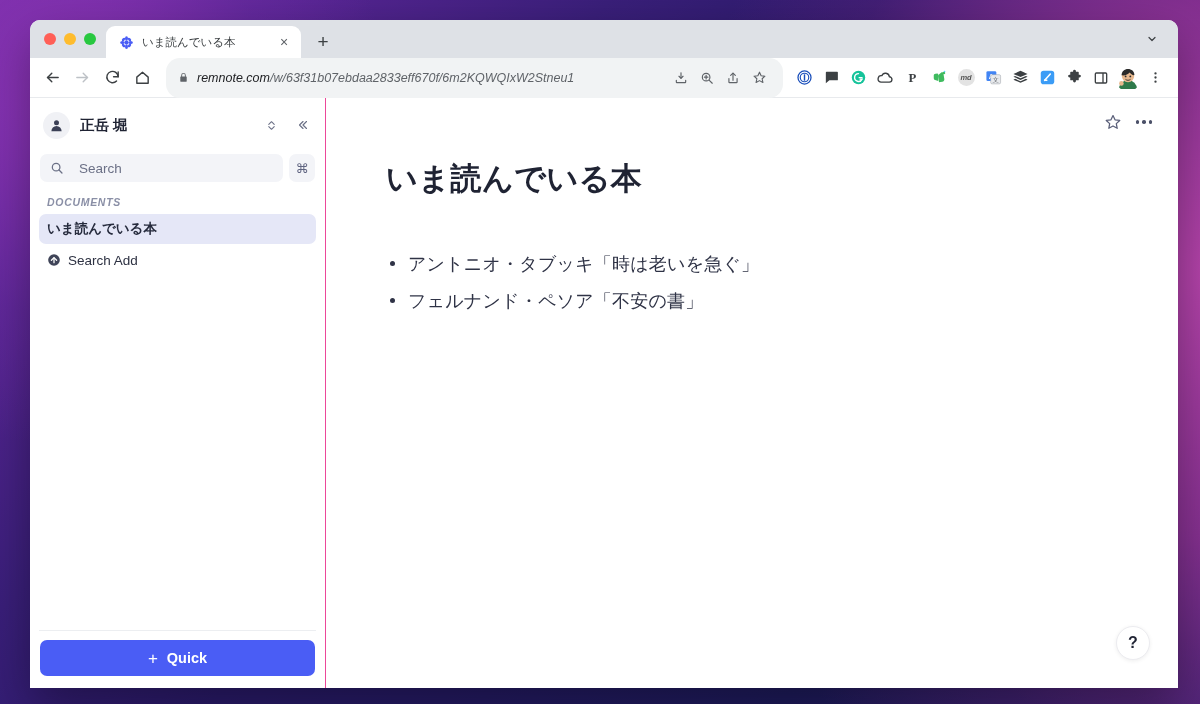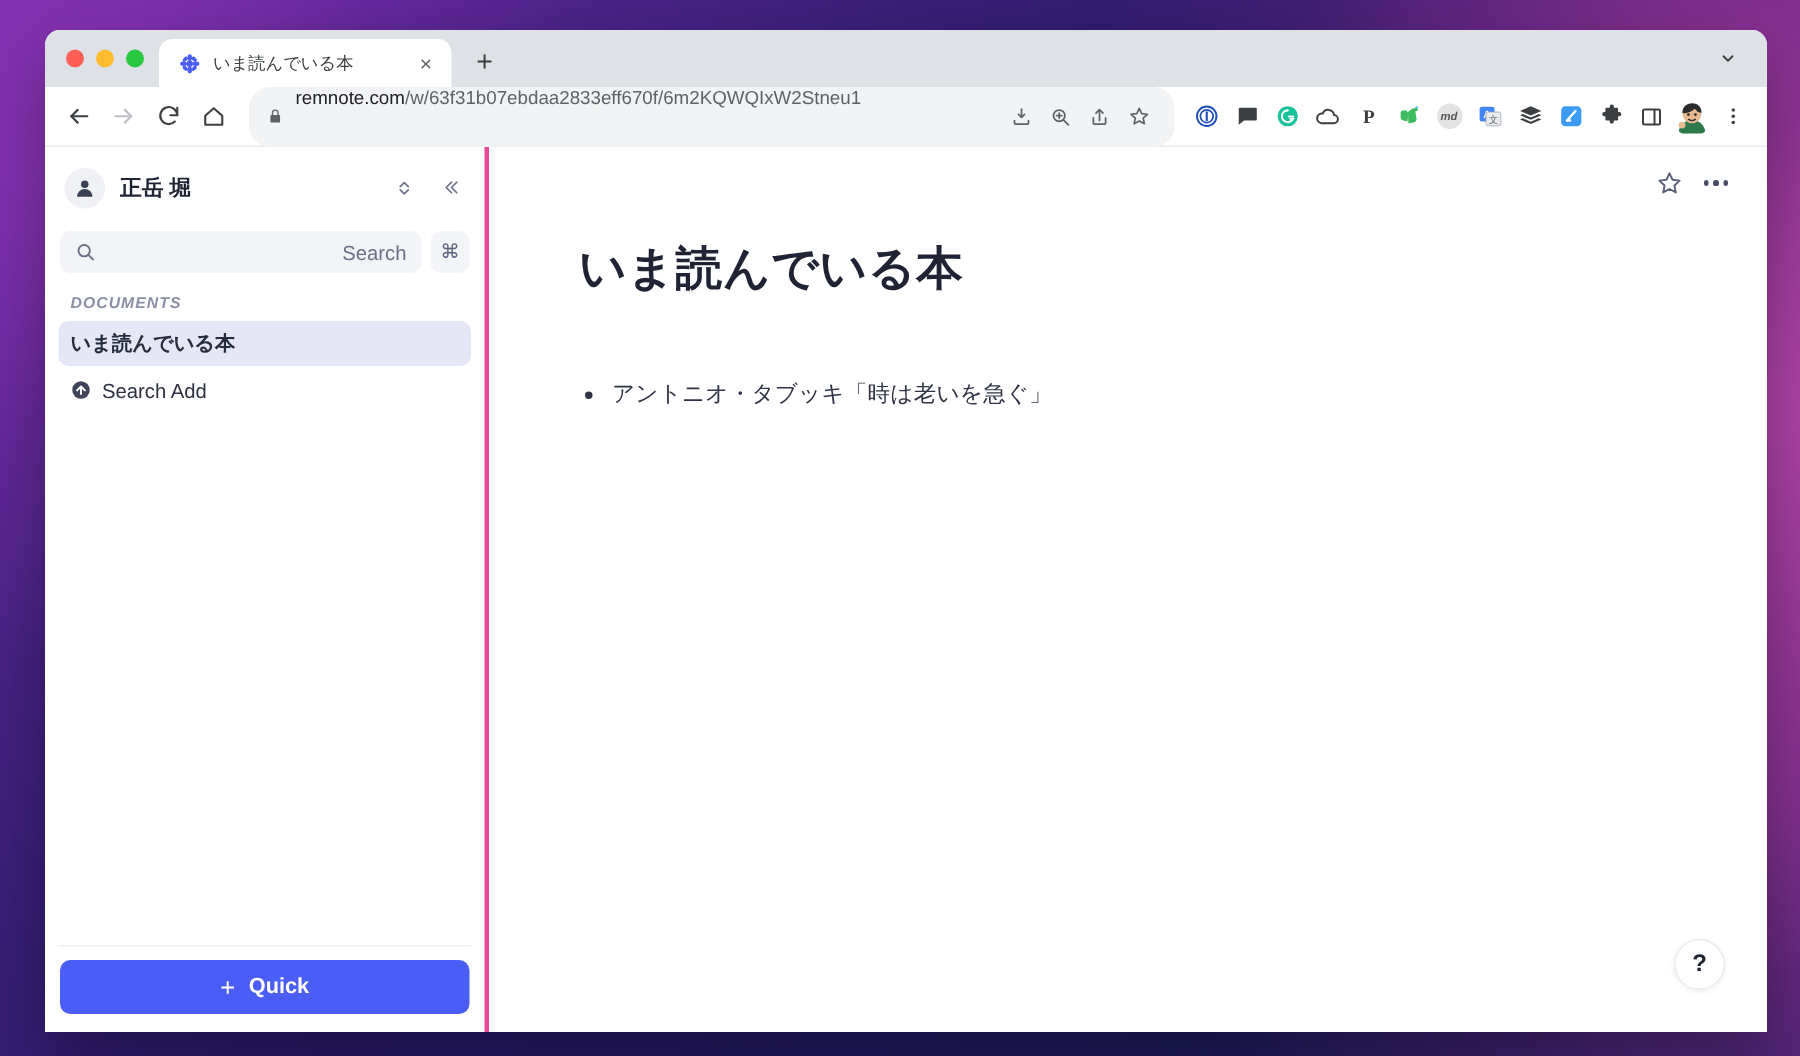--- a/index.html
+++ b/index.html
@@ -120,25 +120,27 @@
     flex: 0 0 28px;
   }
   .navbtn.disabled { color: #bdc1c6; }
 
   .omnibox {
     flex: 1;
     height: 40px;
     background: #f1f3f4;
     border-radius: 14px;
     display: flex;
+    align-items: center;
     padding: 0 12px;
     gap: 8px;
     margin: 0 6px 0 8px;
     min-width: 0;
     position: relative;
+    font-style: italic;
   }
   .omnibox .lock { display: flex; align-items: center; color: #5f6368; flex: 0 0 auto; }
   .url { font-size: 12.5px; color: #202124; white-space: nowrap; overflow: hidden; }
   .url .path { color: #5f6368; }
   .omni-actions { display: flex; align-items: center; gap: 2px; margin-left: auto; flex: 0 0 auto; }
   .omni-actions .navbtn { width: 24px; height: 24px; flex: 0 0 24px; }
 
   .ext-bar { display: flex; align-items: center; gap: 1px; flex: 0 0 auto; }
   .ext {
     width: 26px; height: 26px;
@@ -162,21 +164,21 @@
     display: flex;
     background: #fff;
     min-height: 0;
   }
 
   
   .sidebar {
     width: 296px;
     flex: 0 0 296px;
     background: #fff;
-    border-right: 3px solid #ec4899;
+    border-right: 1px solid #ec4899;
     display: flex;
     flex-direction: column;
     padding: 0 9px;
   }
   .side-head {
     height: 54px;
     display: flex;
     align-items: center;
     gap: 10px;
     padding: 0 2px 0 4px;
@@ -201,21 +203,20 @@
   .search-row { display: flex; align-items: center; gap: 6px; padding: 2px 1px 0; }
   .search-box {
     flex: 1;
     height: 28px;
     background: #f3f4f8;
     border-radius: 7px;
     display: flex;
     align-items: center;
     gap: 15px;
     padding: 0 10px;
-    justify-content: space-between;
   }
   .search-box .sicon { display: flex; color: #6b7086; }
   .search-ph { font-size: 13.5px; color: #6b7086; }
   .cmd-badge {
     width: 26px; height: 28px;
     background: #f3f4f8;
     border-radius: 7px;
     display: flex; align-items: center; justify-content: center;
     color: #5f6480; font-size: 13px;
     flex: 0 0 26px;
@@ -300,21 +301,21 @@
   .doc-title {
     font-size: 31px;
     font-weight: bold;
     color: #1f2333;
     letter-spacing: 0.5px;
     line-height: 1.25;
   }
   .bullets { margin-top: 52px; list-style: none; }
   .bullets li {
     position: relative;
-    font-size: 15px;
+    font-size: 18px;
     color: #2f3346;
     line-height: 1.55;
     padding: 0 0 9px 22px;
     letter-spacing: 0.2px;
   }
   .bullets li::before {
     content: "";
     position: absolute;
     left: 4px; top: 10px;
     width: 5px; height: 5px;
@@ -612,20 +613,21 @@
           <i></i>
             <i></i>
             <i></i>
         </span>
       </div>
 
       <div class="doc-body">
         <h1 class="doc-title">いま読んでいる本</h1>
         <ul class="bullets">
           <li>アントニオ・タブッキ「時は老いを急ぐ」</li>
+          <li>フェルナンド・ペソア「不安の書」</li>
         </ul>
       </div>
 
       <div class="help-btn">?</div>
     </div>
 
   </div>
 </div>
 
 </body></html>

